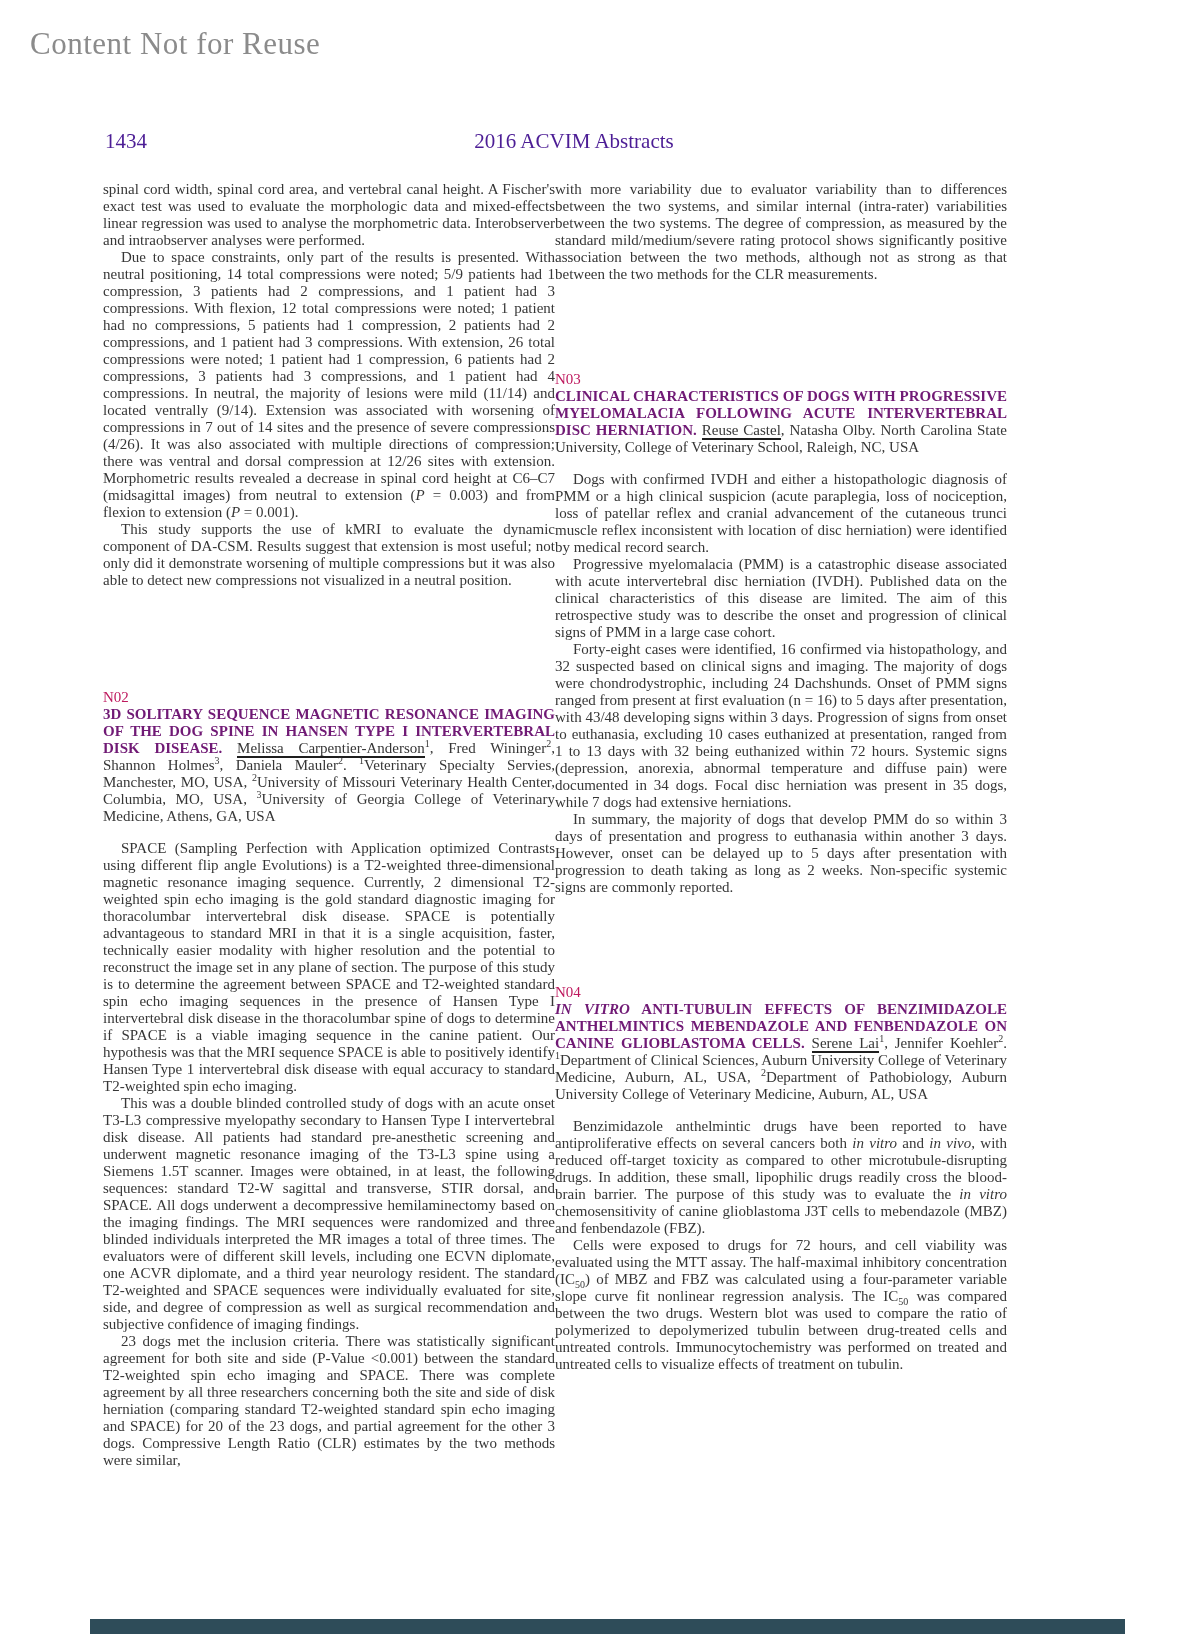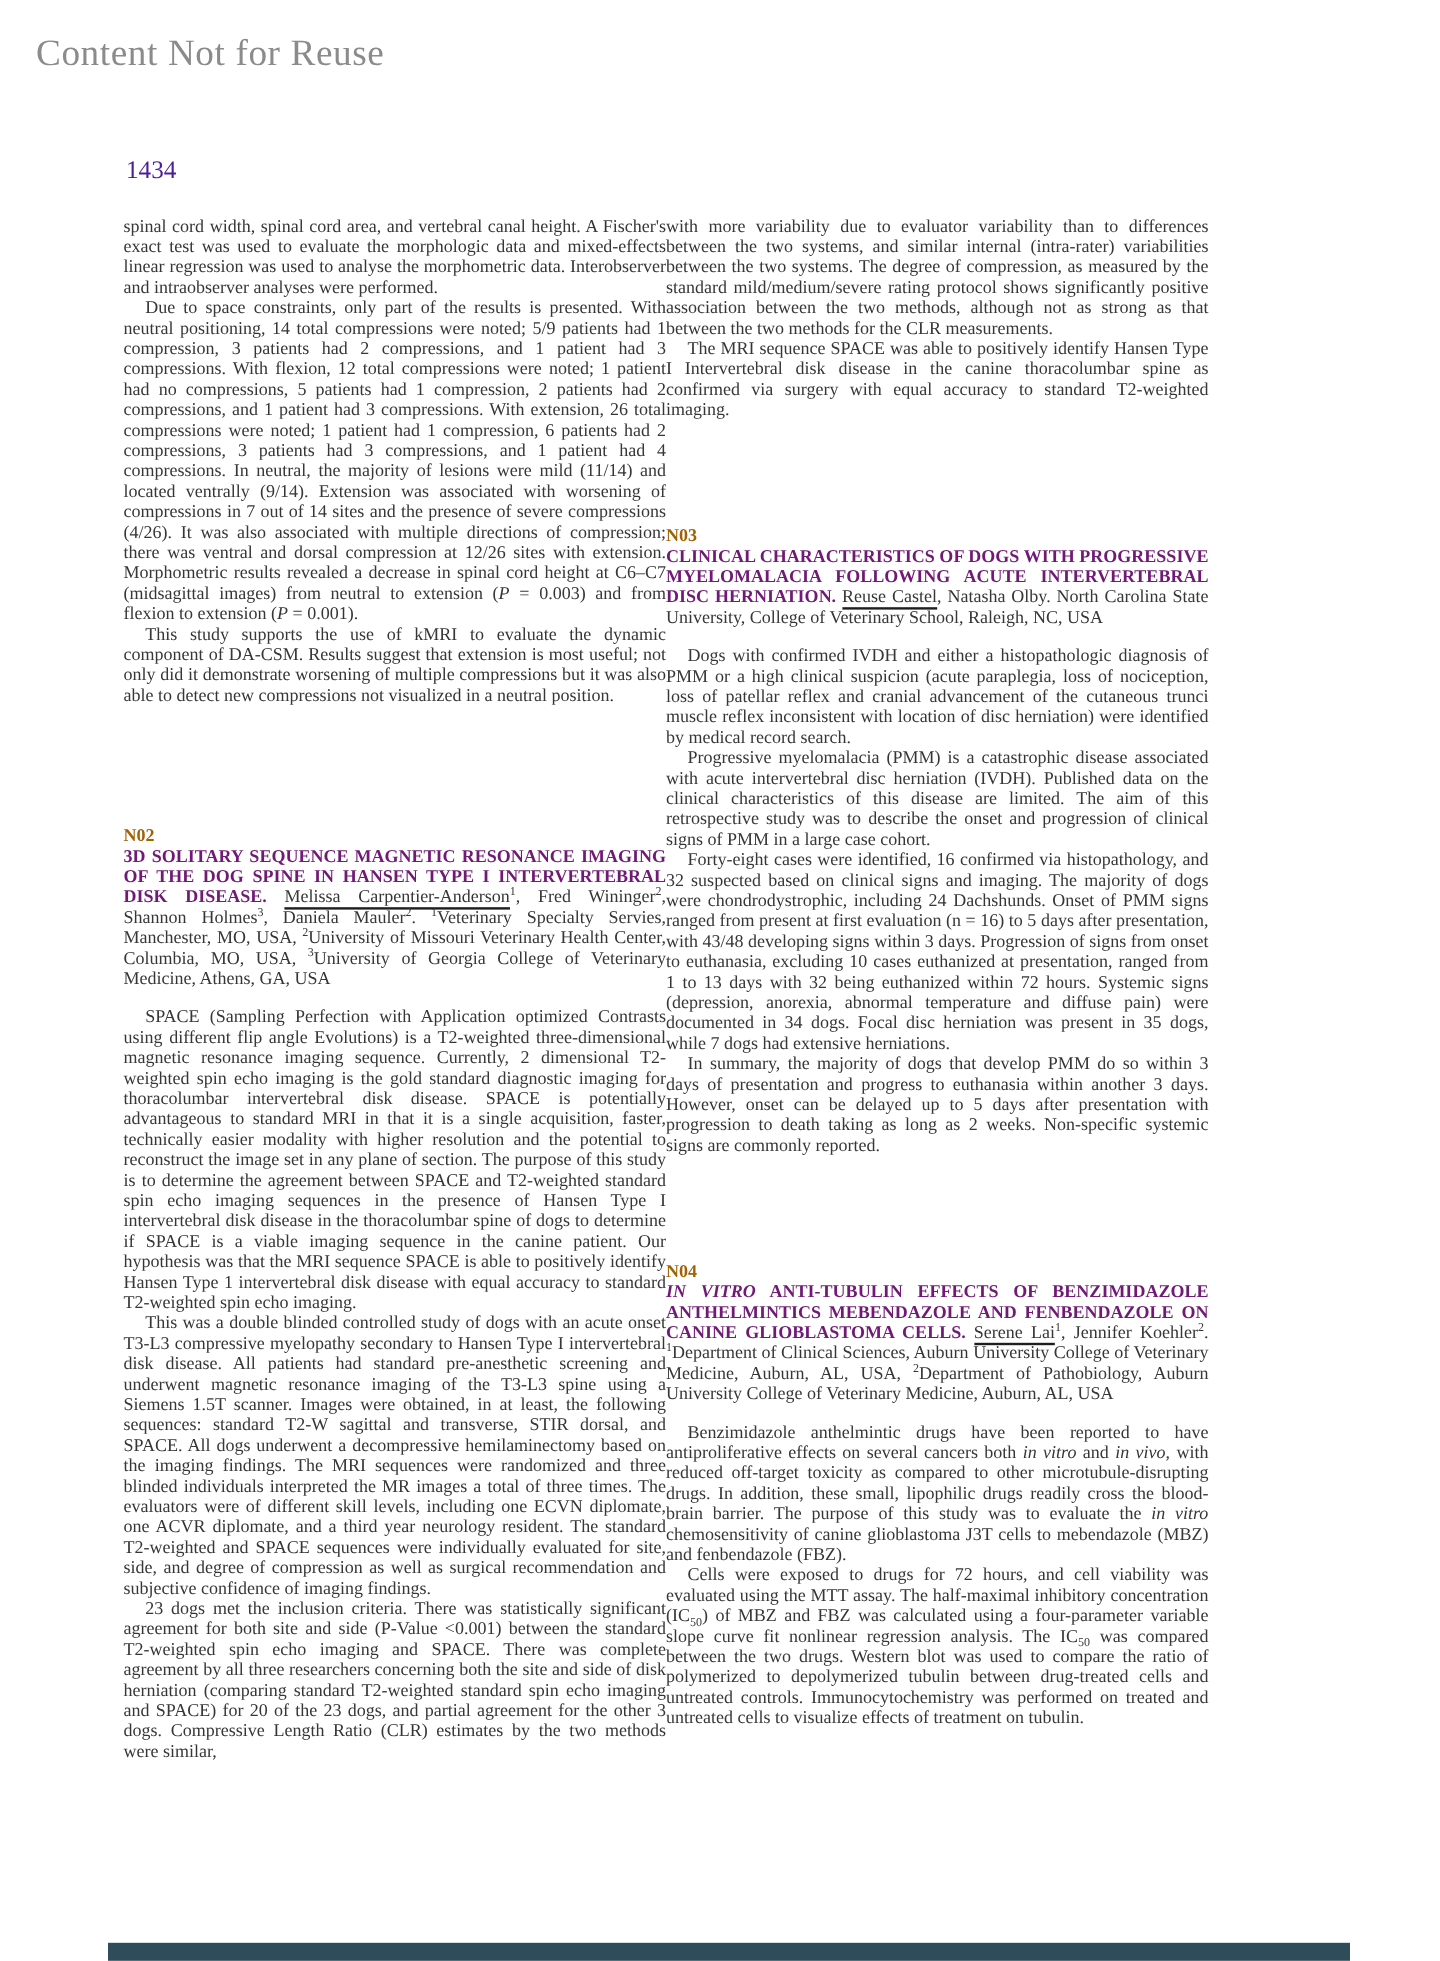--- a/index.html
+++ b/index.html
@@ -16,53 +16,53 @@
   .pagehead{position:absolute;top:129px;left:103px;width:942px;height:20px;font-size:21px;color:#4c1d95;}
   .pageno{position:absolute;left:2px;top:0;}
   .ptitle{text-align:center;width:100%;}
   .content{position:absolute;top:181px;left:103px;width:942px;display:flex;}
   .col{width:452px;}
   .para{margin:0;text-align:justify;font-size:15px;line-height:17px;color:#363636;}
   .para.ind{text-indent:18px;}
   .gap{height:88px;}
   .gap.lg{height:100px;}
   .abs-heading{margin:0 0 15px 0;}
-  .abs-id{font-weight:bold;font-size:15px;line-height:17px;color:#a16207;}
+  .abs-id{font-weight:normal;font-size:15px;line-height:17px;color:#be185d;}
   .b{font-weight:bold;color:#701a75;}
   .i{font-style:italic;}
   .u{border-bottom:2.6px solid #1e1e1e;}
   sup,sub{font-size:10px;line-height:0;}
   .footer-bar{position:absolute;bottom:0;left:90px;width:1035px;height:15px;background:#2e4c59;}
 </style>
 </head>
 <body>
 
 <div class="watermark">Content Not for Reuse</div>
 
 <div class="pagehead">
   <span class="pageno">1434</span>
+  <div class="ptitle">2016 ACVIM Abstracts</div>
 </div>
 
 <div class="content">
   <div class="col">
       <p class="para"><span>spinal cord width, spinal cord area, and vertebral canal height. A Fischer's exact test was used to evaluate the morphologic data and mixed-effects linear regression was used to analyse the morphometric data. Interobserver and intraobserver analyses were performed.</span></p>
       <p class="para ind"><span>Due to space constraints, only part of the results is presented. With neutral positioning, 14 total compressions were noted; 5/9 patients had 1 compression, 3 patients had 2 compressions, and 1 patient had 3 compressions. With flexion, 12 total compressions were noted; 1 patient had no compressions, 5 patients had 1 compression, 2 patients had 2 compressions, and 1 patient had 3 compressions. With extension, 26 total compressions were noted; 1 patient had 1 compression, 6 patients had 2 compressions, 3 patients had 3 compressions, and 1 patient had 4 compressions. In neutral, the majority of lesions were mild (11/14) and located ventrally (9/14). Extension was associated with worsening of compressions in 7 out of 14 sites and the presence of severe compressions (4/26). It was also associated with multiple directions of compression; there was ventral and dorsal compression at 12/26 sites with extension. Morphometric results revealed a decrease in spinal cord height at C6–C7 (midsagittal images) from neutral to extension (</span><span class="i">P</span><span> = 0.003) and from flexion to extension (</span><span class="i">P</span><span> = 0.001).</span></p>
       <p class="para ind"><span>This study supports the use of kMRI to evaluate the dynamic component of DA-CSM. Results suggest that extension is most useful; not only did it demonstrate worsening of multiple compressions but it was also able to detect new compressions not visualized in a neutral position.</span></p>
       <div class="gap lg"></div>
       <div class="abs-heading">
         <div class="abs-id">N02</div>
         <p class="para"><span class="b">3D SOLITARY SEQUENCE MAGNETIC RESONANCE IMAGING OF THE DOG SPINE IN HANSEN TYPE I INTERVERTEBRAL DISK DISEASE. </span><span class="u">Melissa Carpentier-Anderson</span><sup>1</sup><span>, Fred Wininger</span><sup>2</sup><span>, Shannon Holmes</span><sup>3</sup><span>, Daniela Mauler</span><sup>2</sup><span>. </span><sup>1</sup><span>Veterinary Specialty Servies, Manchester, MO, USA, </span><sup>2</sup><span>University of Missouri Veterinary Health Center, Columbia, MO, USA, </span><sup>3</sup><span>University of Georgia College of Veterinary Medicine, Athens, GA, USA</span></p>
       </div>
       <p class="para ind"><span>SPACE (Sampling Perfection with Application optimized Contrasts using different flip angle Evolutions) is a T2-weighted three-dimensional magnetic resonance imaging sequence. Currently, 2 dimensional T2-weighted spin echo imaging is the gold standard diagnostic imaging for thoracolumbar intervertebral disk disease. SPACE is potentially advantageous to standard MRI in that it is a single acquisition, faster, technically easier modality with higher resolution and the potential to reconstruct the image set in any plane of section. The purpose of this study is to determine the agreement between SPACE and T2-weighted standard spin echo imaging sequences in the presence of Hansen Type I intervertebral disk disease in the thoracolumbar spine of dogs to determine if SPACE is a viable imaging sequence in the canine patient. Our hypothesis was that the MRI sequence SPACE is able to positively identify Hansen Type 1 intervertebral disk disease with equal accuracy to standard T2-weighted spin echo imaging.</span></p>
       <p class="para ind"><span>This was a double blinded controlled study of dogs with an acute onset T3-L3 compressive myelopathy secondary to Hansen Type I intervertebral disk disease. All patients had standard pre-anesthetic screening and underwent magnetic resonance imaging of the T3-L3 spine using a Siemens 1.5T scanner. Images were obtained, in at least, the following sequences: standard T2-W sagittal and transverse, STIR dorsal, and SPACE. All dogs underwent a decompressive hemilaminectomy based on the imaging findings. The MRI sequences were randomized and three blinded individuals interpreted the MR images a total of three times. The evaluators were of different skill levels, including one ECVN diplomate, one ACVR diplomate, and a third year neurology resident. The standard T2-weighted and SPACE sequences were individually evaluated for site, side, and degree of compression as well as surgical recommendation and subjective confidence of imaging findings.</span></p>
       <p class="para ind"><span>23 dogs met the inclusion criteria. There was statistically significant agreement for both site and side (P-Value &lt;0.001) between the standard T2-weighted spin echo imaging and SPACE. There was complete agreement by all three researchers concerning both the site and side of disk herniation (comparing standard T2-weighted standard spin echo imaging and SPACE) for 20 of the 23 dogs, and partial agreement for the other 3 dogs. Compressive Length Ratio (CLR) estimates by the two methods were similar,</span></p>
     </div>
   <div class="col">
       <p class="para"><span>with more variability due to evaluator variability than to differences between the two systems, and similar internal (intra-rater) variabilities between the two systems. The degree of compression, as measured by the standard mild/medium/severe rating protocol shows significantly positive association between the two methods, although not as strong as that between the two methods for the CLR measurements.</span></p>
-      <p class="para ind"><span>The MRI sequence SPACE was able to positively identify Hansen Type I Intervertebral disk disease in the canine thoracolumbar spine as confirmed via surgery with equal accuracy to standard T2-weighted imaging.</span></p>
       <div class="gap"></div>
       <div class="abs-heading">
         <div class="abs-id">N03</div>
         <p class="para"><span class="b">CLINICAL CHARACTERISTICS OF DOGS WITH PROGRESSIVE MYELOMALACIA FOLLOWING ACUTE INTERVERTEBRAL DISC HERNIATION. </span><span class="u">Reuse Castel</span><span>, Natasha Olby. North Carolina State University, College of Veterinary School, Raleigh, NC, USA</span></p>
       </div>
       <p class="para ind"><span>Dogs with confirmed IVDH and either a histopathologic diagnosis of PMM or a high clinical suspicion (acute paraplegia, loss of nociception, loss of patellar reflex and cranial advancement of the cutaneous trunci muscle reflex inconsistent with location of disc herniation) were identified by medical record search.</span></p>
       <p class="para ind"><span>Progressive myelomalacia (PMM) is a catastrophic disease associated with acute intervertebral disc herniation (IVDH). Published data on the clinical characteristics of this disease are limited. The aim of this retrospective study was to describe the onset and progression of clinical signs of PMM in a large case cohort.</span></p>
       <p class="para ind"><span>Forty-eight cases were identified, 16 confirmed via histopathology, and 32 suspected based on clinical signs and imaging. The majority of dogs were chondrodystrophic, including 24 Dachshunds. Onset of PMM signs ranged from present at first evaluation (n = 16) to 5 days after presentation, with 43/48 developing signs within 3 days. Progression of signs from onset to euthanasia, excluding 10 cases euthanized at presentation, ranged from 1 to 13 days with 32 being euthanized within 72 hours. Systemic signs (depression, anorexia, abnormal temperature and diffuse pain) were documented in 34 dogs. Focal disc herniation was present in 35 dogs, while 7 dogs had extensive herniations.</span></p>
       <p class="para ind"><span>In summary, the majority of dogs that develop PMM do so within 3 days of presentation and progress to euthanasia within another 3 days. However, onset can be delayed up to 5 days after presentation with progression to death taking as long as 2 weeks. Non-specific systemic signs are commonly reported.</span></p>
       <div class="gap"></div>

